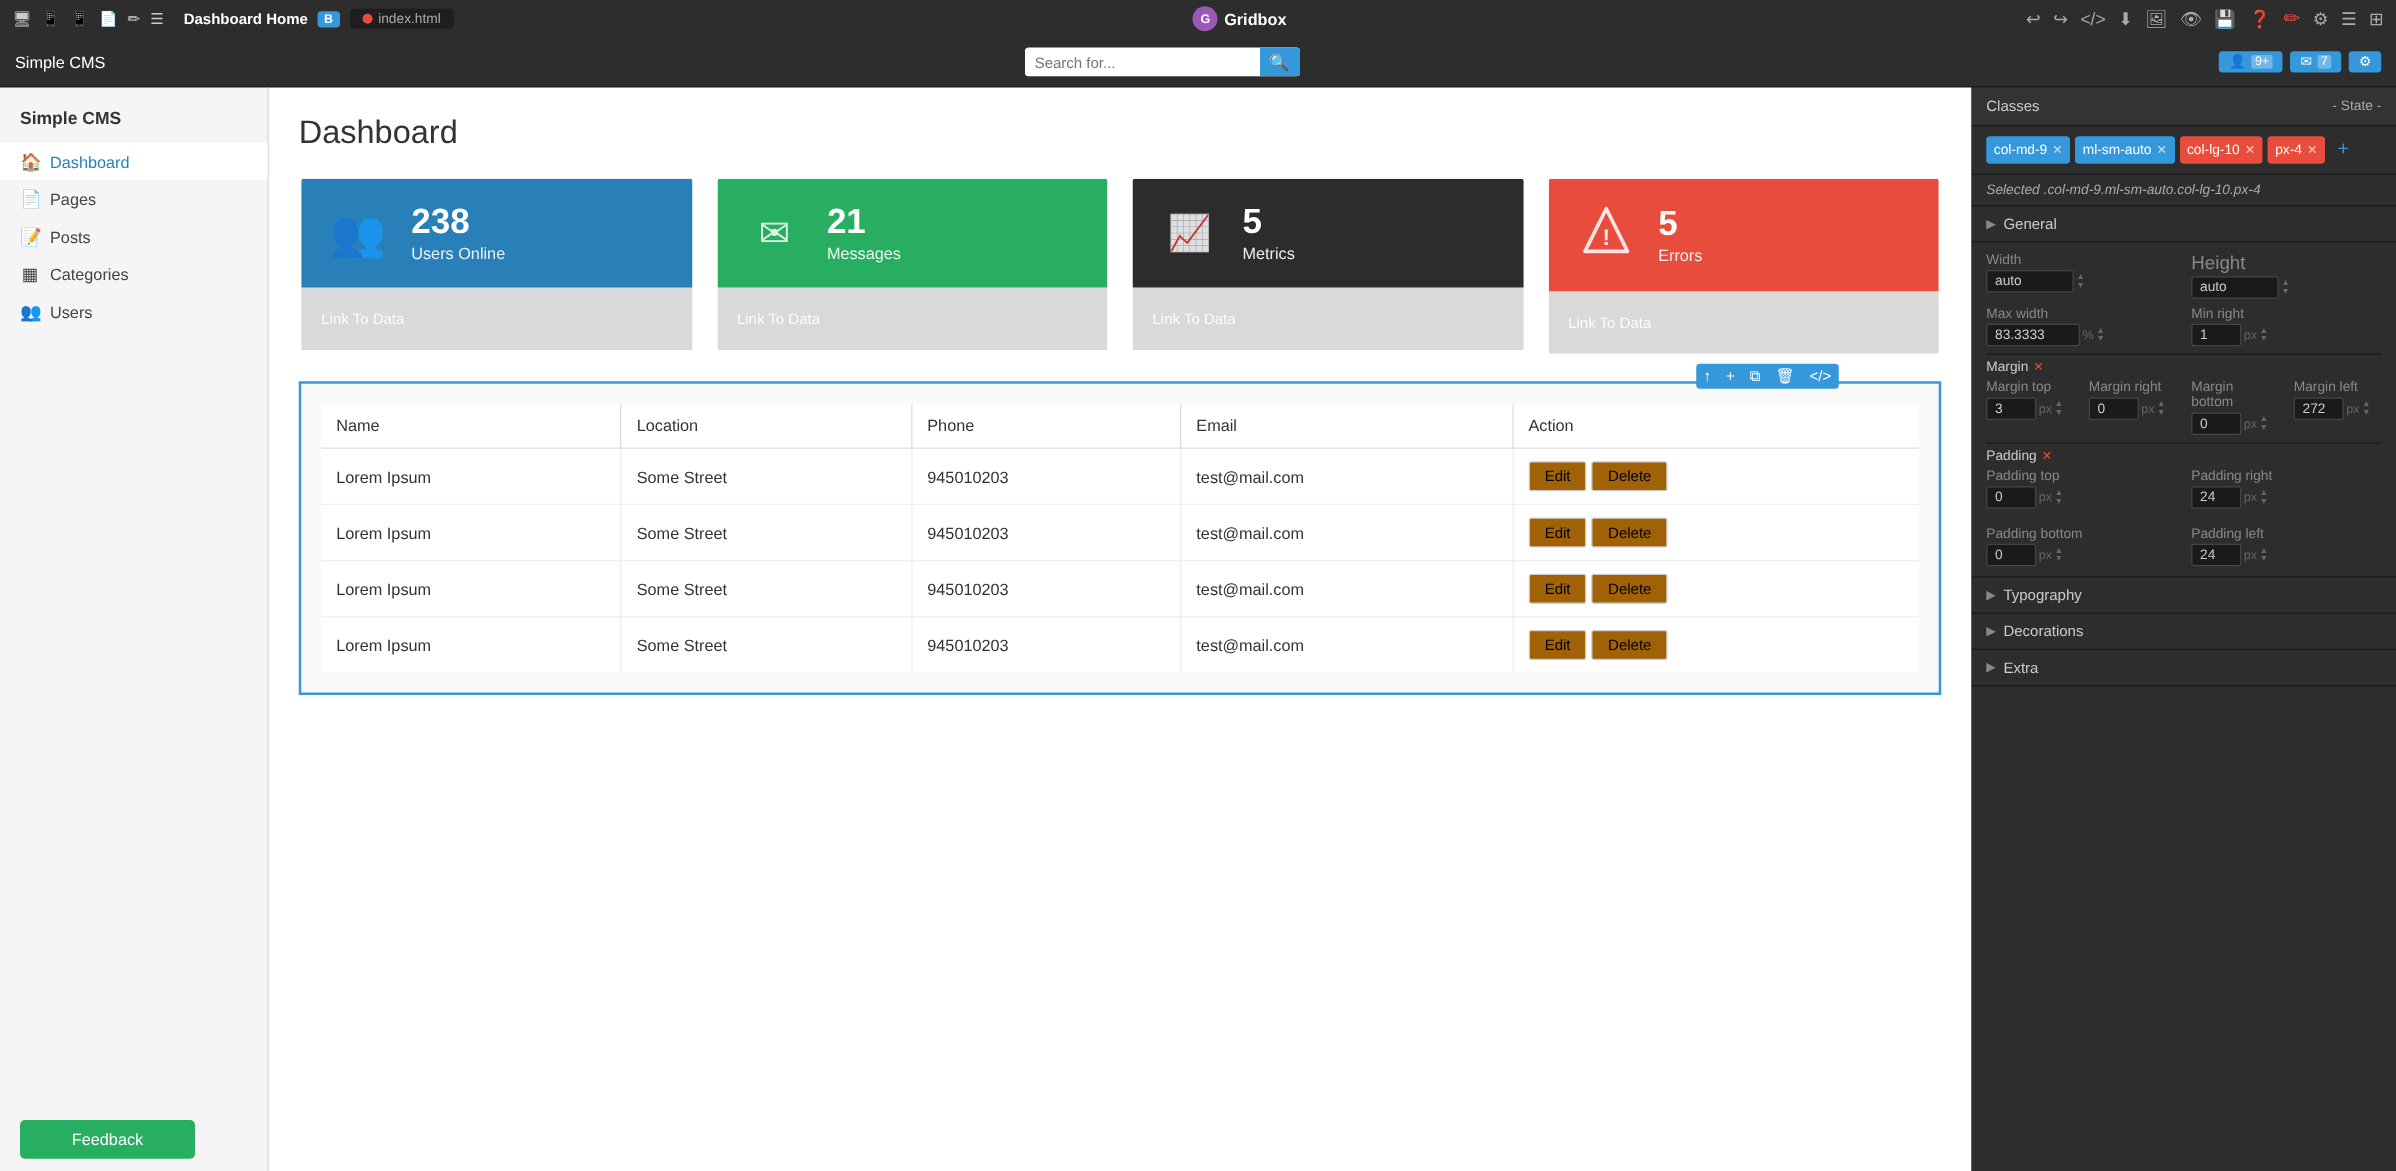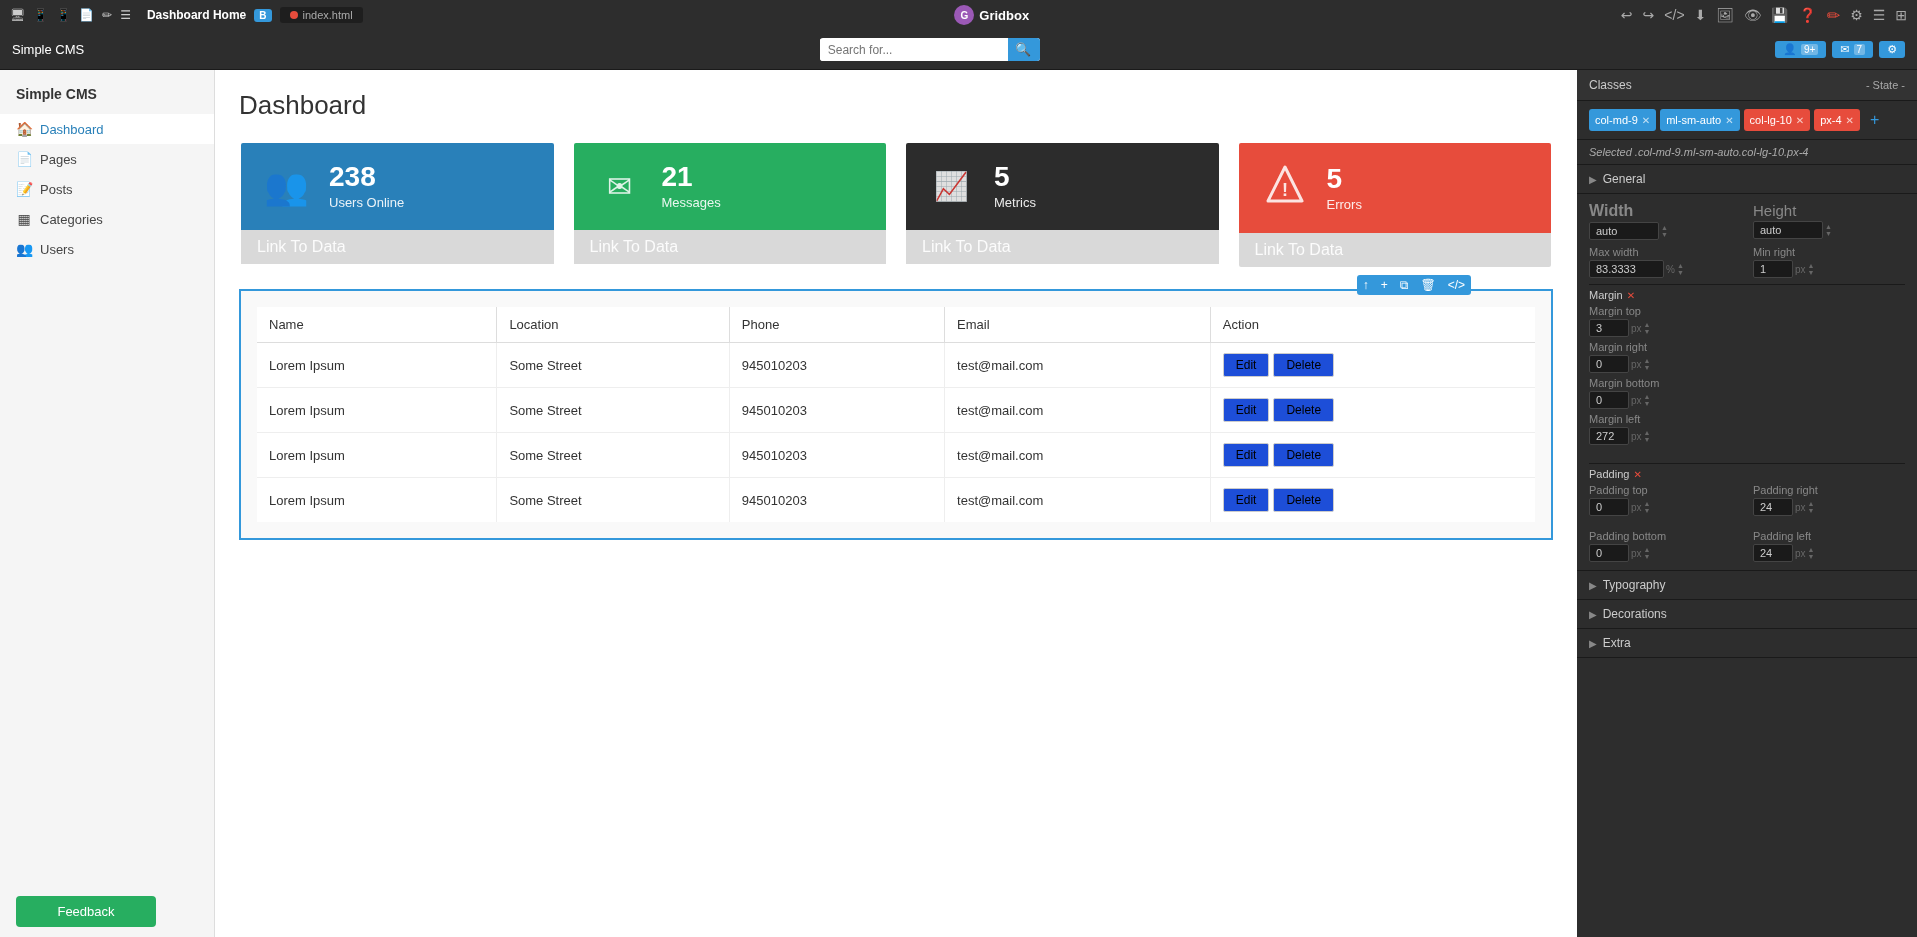--- a/index.html
+++ b/index.html
@@ -84,34 +84,34 @@
     .stat-card { flex: 1; border-radius: 4px; overflow: hidden; border: 2px dashed transparent; }
     .stat-card-inner { display: flex; align-items: center; padding: 20px 16px; gap: 12px; }
     .stat-card.blue .stat-card-inner { background: #2980b9; }
     .stat-card.green .stat-card-inner { background: #27ae60; }
     .stat-card.dark .stat-card-inner { background: #2c2c2c; }
     .stat-card.red .stat-card-inner { background: #e74c3c; }
     .stat-icon { font-size: 36px; color: rgba(255,255,255,0.85); width: 60px; text-align: center; }
     .stat-info { color: #fff; }
     .stat-number { font-size: 28px; font-weight: 700; line-height: 1; }
     .stat-label { font-size: 13px; margin-top: 4px; opacity: 0.9; }
-    .stat-footer { background: rgba(0,0,0,0.15); padding: 8px 16px; color: rgba(255,255,255,0.9); font-size: 16px; cursor: pointer; }
+    .stat-footer { background: rgba(0,0,0,0.15); padding: 18px 16px; color: rgba(255,255,255,0.9); font-size: 12px; cursor: pointer; }
 
     
     .table-section { border: 2px solid #3498db; padding: 16px; background: #f9f9f9; }
     .data-table { width: 100%; border-collapse: collapse; background: #fff; }
     .data-table th { text-align: left; padding: 10px 12px; border-bottom: 1px solid #ddd; border-right: 1px solid #ddd; font-weight: 500; color: #333; font-size: 13px; }
     .data-table th:last-child { border-right: none; }
     .data-table td { padding: 10px 12px; border-bottom: 1px solid #eee; border-right: 1px solid #eee; color: #333; font-size: 13px; }
     .data-table td:last-child { border-right: none; }
     .data-table tr:last-child td { border-bottom: none; }
     .action-btns { display: flex; gap: 4px; }
     .btn-edit, .btn-delete {
       border: 1px solid #ccc;
-      background: #1d4ed8;
+      background: #a16207;
       padding: 4px 12px;
       border-radius: 2px;
       cursor: pointer;
       font-size: 12px;
     }
     .table-toolbar-btn {
       background: transparent;
       border: none;
       color: #fff;
       padding: 3px 6px;
@@ -441,21 +441,21 @@
         <span class="arrow">▶</span>
         <span>General</span>
       </div>
     </div>
 
     <div class="panel-section">
       <div class="panel-body">
 
         <div style="display:grid;grid-template-columns:1fr 1fr;gap:4px 12px;margin-bottom:6px;">
           <div>
-            <div style="color:#888;font-size:16px;margin-bottom:2px;font-weight:bold;">Width</div>
+            <div style="color:#888;font-size:11px;margin-bottom:2px;">Width</div>
             <div style="display:flex;align-items:center;gap:2px;">
               <input class="field-input" type="text" value="auto" style="">
               <div style="display:flex;flex-direction:column;">
                 <span style="font-size:7px;color:#666;cursor:pointer;line-height:1;">▲</span>
                 <span style="font-size:7px;color:#666;cursor:pointer;line-height:1;">▼</span>
               </div>
             </div>
           </div>
           <div>
             <div style="color:#888;font-size:15px;margin-bottom:2px;">Height</div>
@@ -493,21 +493,21 @@
             </div>
           </div>
         </div>
 
         <hr class="divider-line">
 
         <div style="display:flex;align-items:center;margin-bottom:4px;">
           <span style="color:#ccc;font-size:11px;">Margin</span>
           <span class="remove-x" style="margin-left:4px;">✕</span>
         </div>
-        <div style="display:grid;grid-template-columns:1fr;gap:4px 12px;margin-bottom:18px;">
+        <div style="display:grid;grid-template-columns:1fr 1fr 1fr 1fr;gap:4px 12px;margin-bottom:6px;">
           <div>
             <div style="color:#888;font-size:11px;margin-bottom:2px;">Margin top</div>
             <div style="display:flex;align-items:center;gap:2px;">
               <input class="field-input" type="text" value="3" style="width: 40px;">
               <span style="color:#666;font-size:10px;">px</span>
               <div style="display:flex;flex-direction:column;">
                 <span style="font-size:7px;color:#666;cursor:pointer;line-height:1;">▲</span>
                 <span style="font-size:7px;color:#666;cursor:pointer;line-height:1;">▼</span>
               </div>
             </div>

